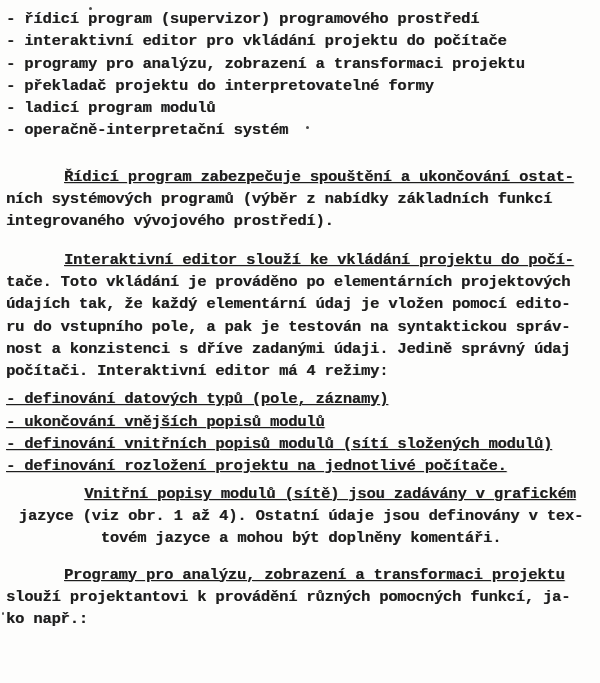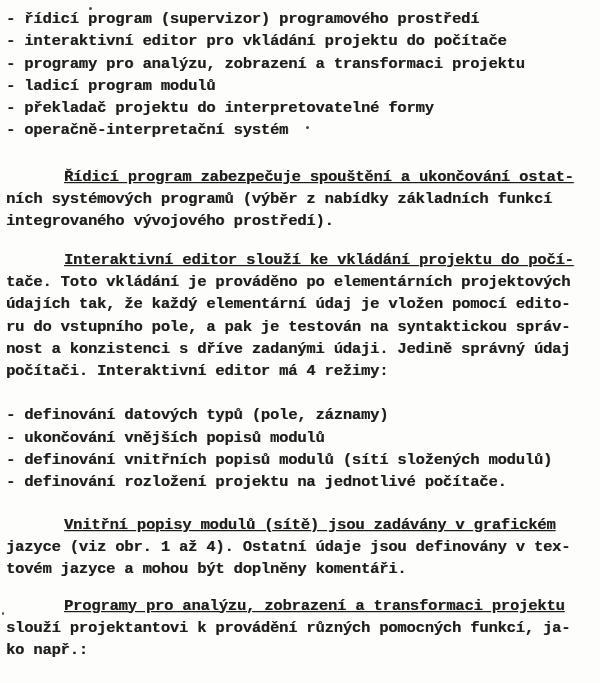--- a/index.html
+++ b/index.html
@@ -22,22 +22,22 @@
     color: #1e1e1e;
     text-shadow: 0.4px 0.4px 0.6px rgba(25,25,25,0.55);
   }
   .ln {
     white-space: pre;
     letter-spacing: -0.2px;
   }
   .ln.ind { text-indent: 58px; text-decoration: underline; }
   .b1 { margin-top: 24px; }
   .b2 { margin-top: 16px; }
-  .b3 { margin-top: 22px; }
-  .b4 { margin-top: 20px; }
+  .b3 { margin-top: 6px; text-decoration: underline; }
+  .b4 { margin-top: 5px; text-align: center; }
   .b5 { margin-top: 14px; }
   .speck {
     position: absolute;
     background: #2a2a2a;
     border-radius: 50%;
     opacity: 0.85;
   }
   .speck.s1 { left: 89px;  top: 7px;   width: 3px; height: 3px; }
   .speck.s2 { left: 306px; top: 126px; width: 3px; height: 3px; }
   .speck.s3 { left: 2px;   top: 612px; width: 2px; height: 3px; }
@@ -48,22 +48,22 @@
 <div class="page">
 
   <div class="speck s1"></div>
   <div class="speck s2"></div>
   <div class="speck s3"></div>
 
   <div class="block b0">
     <div class="ln">- řídicí program (supervizor) programového prostředí</div>
     <div class="ln">- interaktivní editor pro vkládání projektu do počítače</div>
     <div class="ln">- programy pro analýzu, zobrazení a transformaci projektu</div>
+    <div class="ln">- překladač projektu do interpretovatelné formy</div>
     <div class="ln">- ladicí program modulů</div>
-    <div class="ln">- překladač projektu do interpretovatelné formy</div>
     <div class="ln">- operačně-interpretační systém</div>
   </div>
 
   <div class="block b1">
     <div class="ln ind">Řídicí program zabezpečuje spouštění a ukončování ostat-</div>
     <div class="ln">ních systémových programů (výběr z nabídky základních funkcí</div>
     <div class="ln">integrovaného vývojového prostředí).</div>
   </div>
 
   <div class="block b2">

